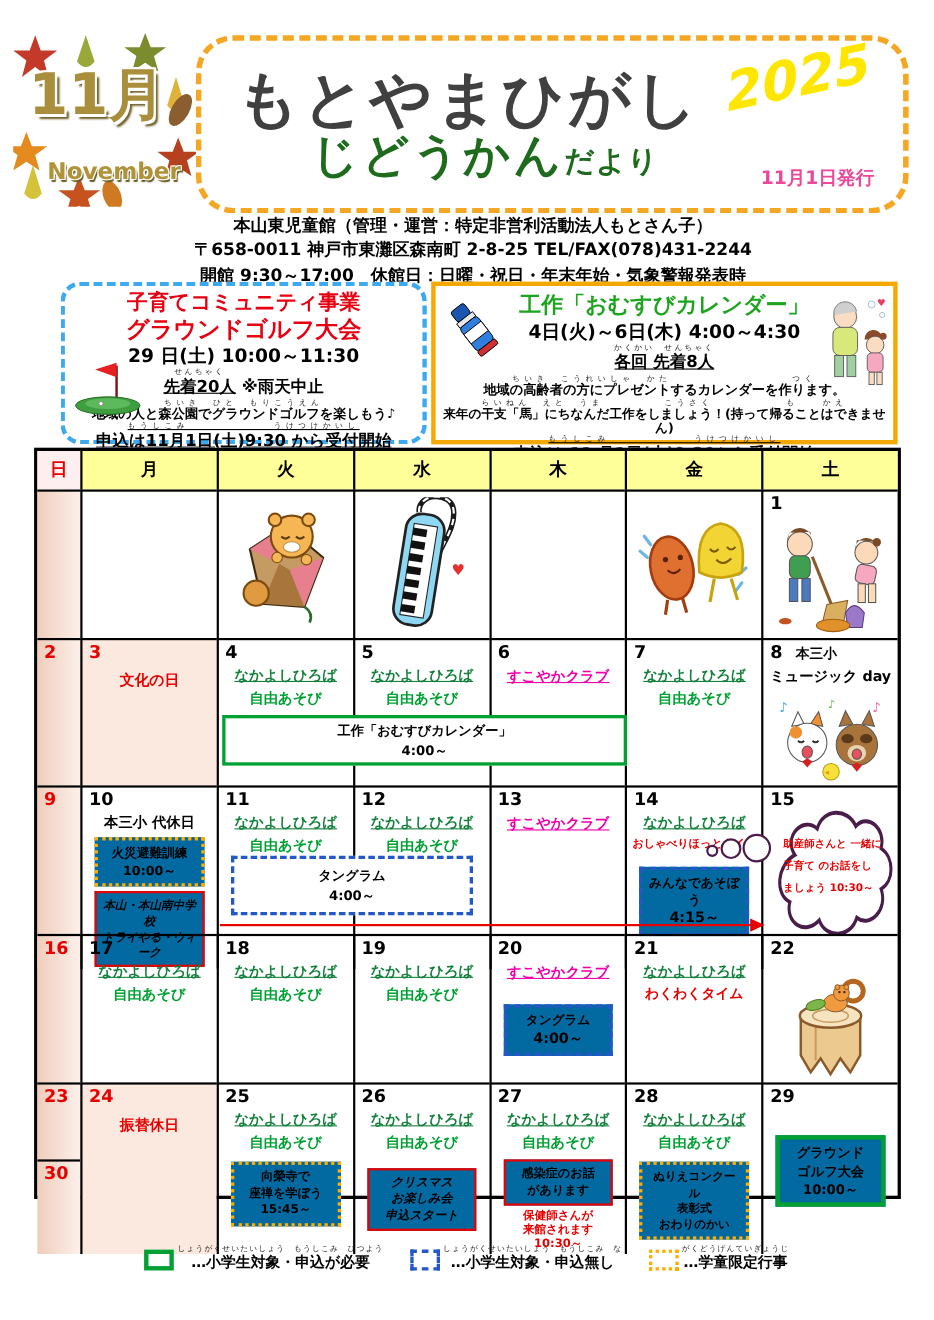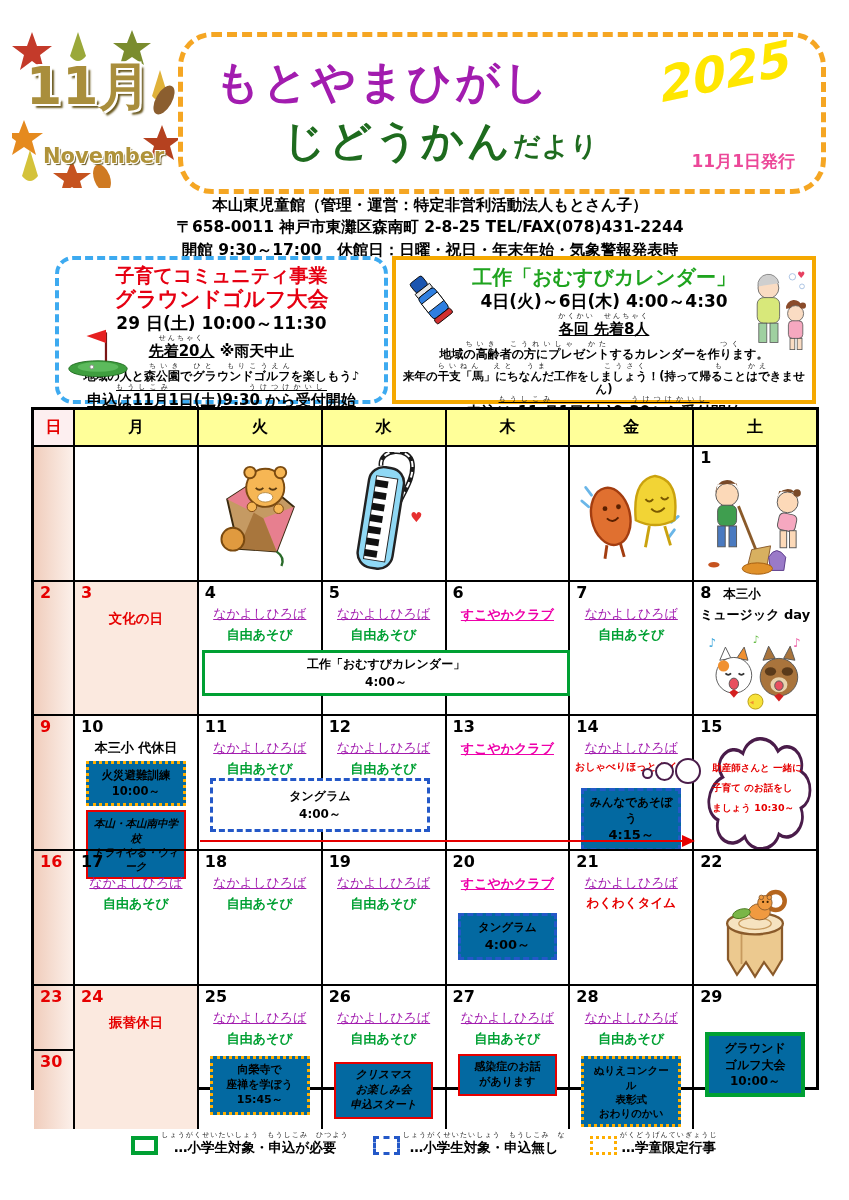--- a/index.html
+++ b/index.html
@@ -7,21 +7,21 @@
        font-family:"DejaVu Sans","Liberation Sans",sans-serif;overflow:hidden;}
   
   .month-badge{position:absolute;left:12px;top:30px;width:172px;height:158px;}
   .leaves-svg{position:absolute;inset:0;}
   .m-txt{position:absolute;top:22px;left:14px;font-size:52px;font-weight:bold;color:#a98e3c;
      text-shadow:-2px -2px 0 #fff,2px -2px 0 #fff,-2px 2px 0 #fff,2px 2px 0 #fff,4px 4px 2px #6b5a20;}
   .m-en{position:absolute;bottom:20px;left:16px;font-size:21px;font-weight:bold;color:#b09339;
      text-shadow:-1px -1px 0 #fff,1px -1px 0 #fff,-1px 1px 0 #fff,1px 1px 0 #fff,2px 2px 1px #6b5a20;padding-left:15px;}
   .title-box{position:absolute;left:178px;top:32px;width:638px;height:152px;
      border:5px dashed #f5a623;border-radius:34px;background:#fff;}
-  .t1{position:absolute;left:32px;top:16px;font-size:44px;font-weight:900;color:#a21caf;letter-spacing:3px;}
+  .t1{position:absolute;left:32px;top:16px;font-size:56px;font-weight:900;color:#404040;letter-spacing:3px;}
   .t2{position:absolute;left:100px;top:76px;font-size:42px;font-weight:900;color:#1e6b1e;letter-spacing:3px;}
   .t2 .suffix{font-size:27px;letter-spacing:1px;}
   .year{position:absolute;right:28px;top:6px;font-size:48px;font-weight:bold;font-style:italic;color:#ffe600;
         transform:rotate(-12deg) skewX(-6deg);}
   .issued{position:absolute;right:26px;bottom:16px;font-size:17px;font-weight:bold;color:#ec4899;}
   .info{position:absolute;left:60px;top:194px;width:740px;text-align:center;
         font-size:15.5px;font-weight:bold;line-height:1.45;color:#000;}
   
   .ebox{position:absolute;background:#fff;box-sizing:border-box;text-align:center;}
   .ebox-left{left:55px;top:256px;width:333px;height:148px;border:4px dashed #3daaf0;border-radius:18px;padding-top:5px;}
@@ -51,21 +51,21 @@
   .r1{height:135px;} .r2{height:134px;} .r3{height:135px;} .r4{height:135px;} .r5{height:103px;}
   .cell{border-left:2px solid #000;border-top:2px solid #000;position:relative;padding:2px 3px;box-sizing:border-box;}
   .cell:first-child{border-left:none;}
   .sun{background:linear-gradient(to right,#f0cdbc,#fcf0ea);}
   .holiday{background:#fbe9df;}
   .dnum{font-size:16px;font-weight:bold;line-height:1.15;padding-left:3px;}
   .sun .dnum,.holiday .dnum{color:#e60000;}
   .numrow{display:flex;align-items:baseline;gap:12px;}
   .tag{font-size:12.5px;font-weight:bold;}
   .hol-label{color:#e60000;font-weight:bold;font-size:13.5px;text-align:center;margin-top:8px;}
-  .evg{color:#a21caf;font-weight:normal;font-size:13px;text-align:center;text-decoration:underline;margin-top:3px;}
+  .evg{color:#15803d;font-weight:bold;font-size:13px;text-align:center;text-decoration:underline;margin-top:3px;}
   .evg2{color:#00a033;font-weight:bold;font-size:13px;text-align:center;margin-top:3px;}
   .evm{color:#ee00aa;font-weight:bold;font-size:13px;text-align:center;text-decoration:underline;margin-top:4px;}
   .evr{color:#e60000;font-weight:bold;font-size:12.5px;text-align:center;margin-top:3px;}
   .evr-s{color:#e60000;font-weight:bold;font-size:10px;text-align:center;margin-top:3px;}
   .evb{font-weight:bold;font-size:13px;text-align:center;margin-top:3px;}
   .cellbox{background:#0369a1;margin:8px auto 0;padding:4px 4px;font-size:11.5px;font-weight:bold;
            text-align:center;line-height:1.35;width:86%;box-sizing:border-box;}
   .b-orange{border:3px dotted #ffae00;}
   .b-red{border:2.5px solid #e60000;}
   .b-blue{border:3px dashed #2458c8;}
@@ -491,20 +491,25 @@
       </div>
     </div>
     <div class="cell">
       <div class="dnum">27</div>
       <div class="evg">なかよしひろば</div>
       <div class="evg2">自由あそび</div>
       <div class="cellbox b-red" style="font-size:11px;margin-top:6px;">
         <div>感染症のお話</div>
         <div>があります</div>
       </div>
+      <div class="rednote">
+        <div>保健師さんが</div>
+        <div>来館されます</div>
+        <div>10:30～</div>
+      </div>
     </div>
     <div class="cell">
       <div class="dnum">28</div>
       <div class="evg">なかよしひろば</div>
       <div class="evg2">自由あそび</div>
       <div class="cellbox b-orange" style="font-size:10.5px;">
         <div>ぬりえコンクール</div>
         <div>表彰式</div>
         <div>おわりのかい</div>
       </div>

